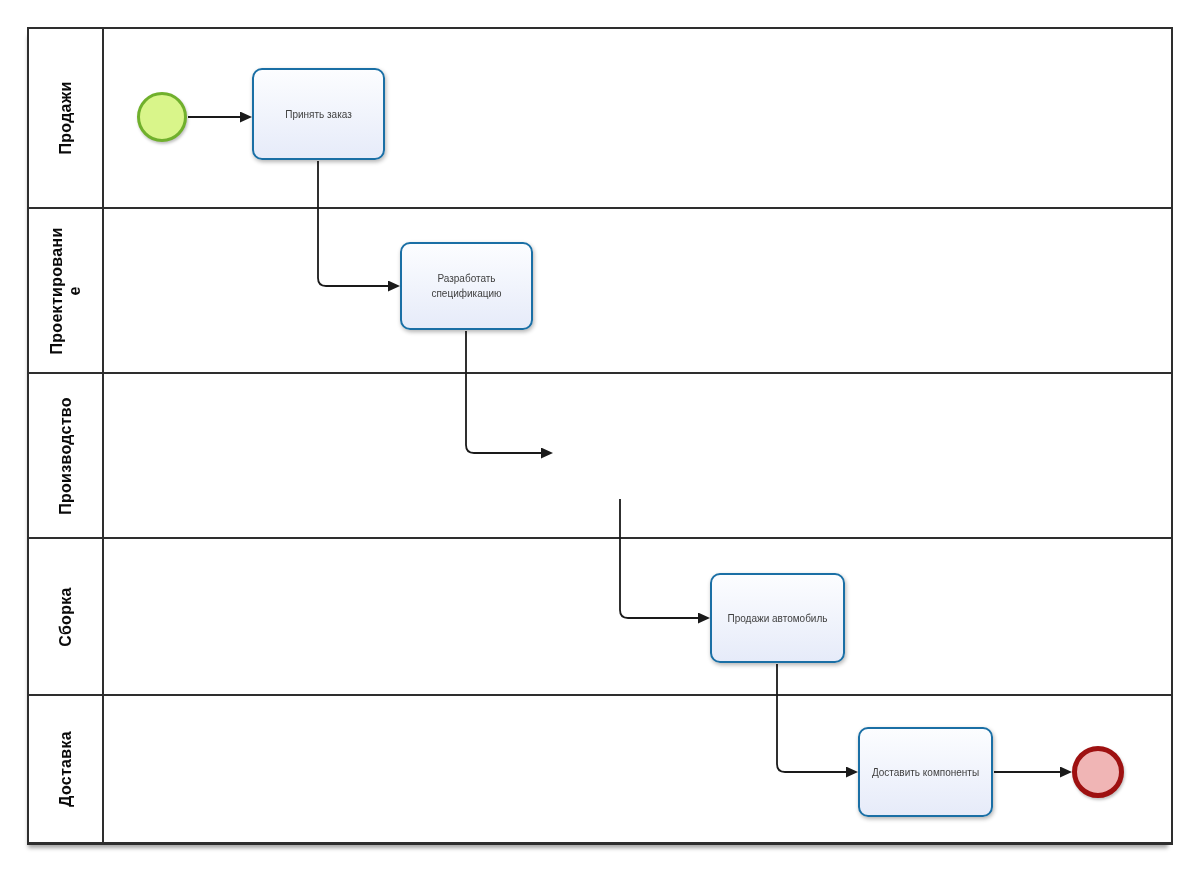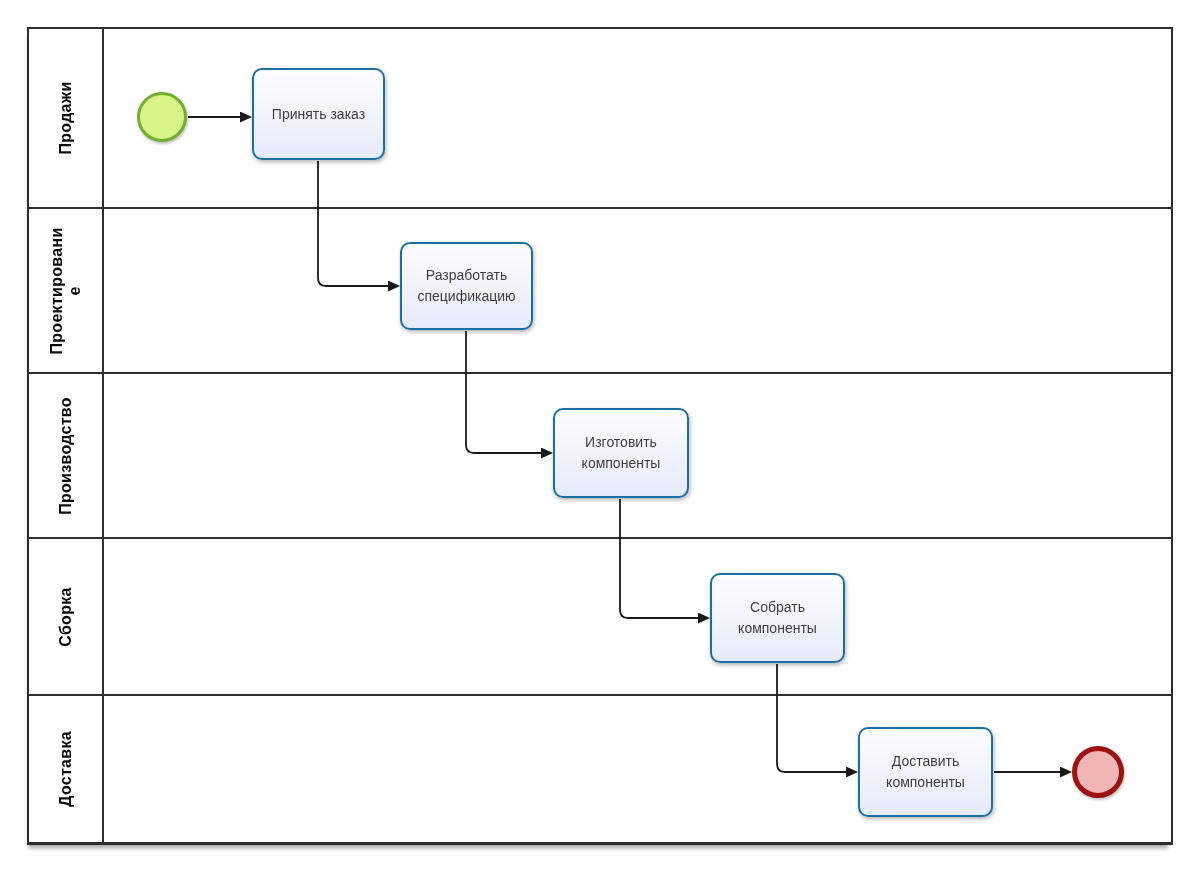--- a/index.html
+++ b/index.html
@@ -45,21 +45,21 @@
   }
 
   
   .task{
     position:absolute;
     border:2.5px solid var(--task-border);
     border-radius:10px;
     background:linear-gradient(to bottom,var(--task-fill-top),var(--task-fill-bottom));
     box-shadow:1px 2px 4px rgba(0,0,0,0.30);
     display:flex;align-items:center;justify-content:center;
-    text-align:center;font-size:14px;line-height:1.5;color:var(--text);
+    text-align:center;font-size:10px;line-height:1.5;color:var(--text);
     padding:4px 8px;
   }
   .task--1{left:252px;top:68px;width:133px;height:92px;}
   .task--2{left:400px;top:242px;width:133px;height:88px;align-items:center;}
   .task--3{left:553px;top:408px;width:136px;height:90px;}
   .task--4{left:710px;top:573px;width:135px;height:90px;}
   .task--5{left:858px;top:727px;width:135px;height:90px;}
 
   .event{position:absolute;border-radius:50%;box-shadow:1px 2px 3px rgba(0,0,0,0.25);}
   .event--start{
@@ -123,25 +123,22 @@
   </svg>
 
   <div class="event event--start"></div>
 
   <div class="task task--1">
     <span>Принять заказ</span>
   </div>
   <div class="task task--2">
     <span>Разработать спецификацию</span>
   </div>
-  <div class="task task--3">
-    <span>Изготовить компоненты</span>
-  </div>
   <div class="task task--4">
-    <span>Собрать компоненты</span>
+    <span>Продажи автомобиль</span>
   </div>
   <div class="task task--5">
     <span>Доставить компоненты</span>
   </div>
 
   <div class="event event--end"></div>
 
 </div>
 
 </body></html>

